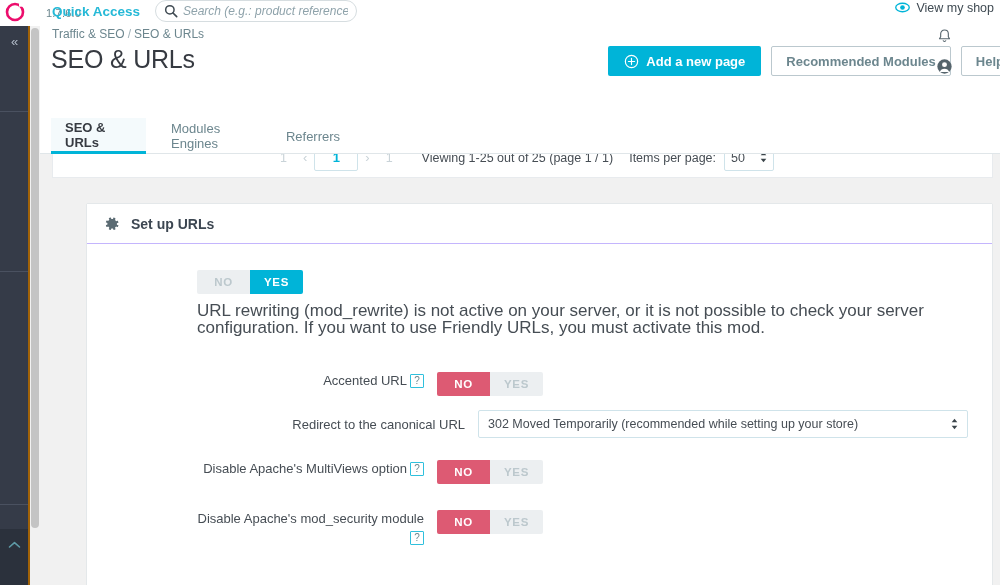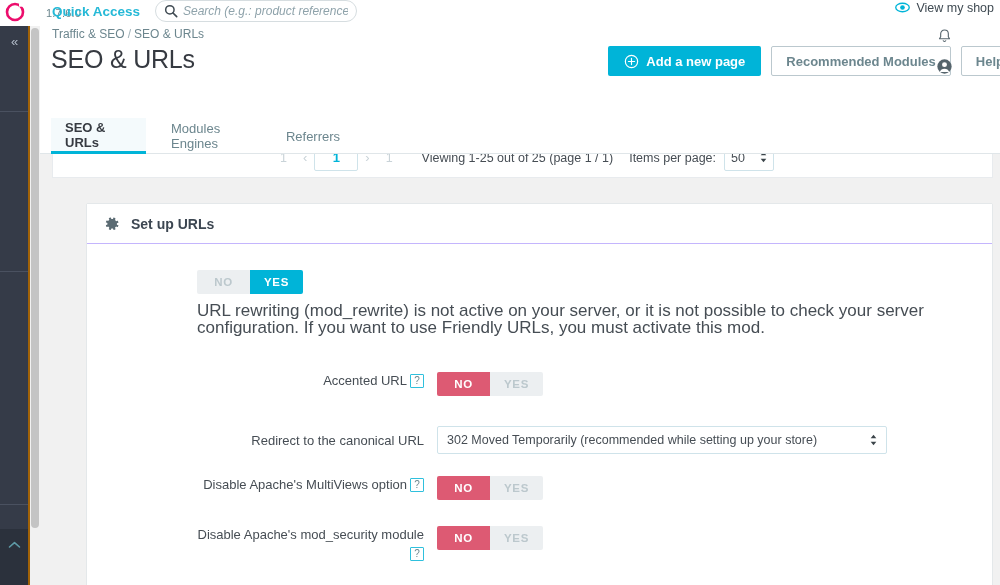--- a/index.html
+++ b/index.html
@@ -211,21 +211,21 @@
   }
   .sw-seg.on-yes { background: #00b4d8; color: #fff; }
   .sw-seg.on-no  { background: #dd5a73; color: #fff; }
 
   .alert-note {
     font-size: 17px; color: #464d54; line-height: 17px;
     max-width: 752px; margin-top: 8px;
   }
 
   .select-ctrl {
-    width: 450px; height: 28px; border: 1px solid #cfe3ea; border-radius: 2px;
+    width: 490px; height: 28px; border: 1px solid #cfe3ea; border-radius: 2px;
     background: #fff; font-size: 12.5px; color: #464d54;
     display: flex; align-items: center; justify-content: space-between;
     padding: 0 9px; cursor: pointer;
   }
 </style>
 </head>
 <body>
 
 <div id="root">
 
@@ -392,21 +392,21 @@
               <span>Accented URL</span><span class="help-badge">?</span>
             </div>
             <div class="form-ctrl">
               <div class="switch">
                 <span class="sw-seg on-no">NO</span>
                 <span class="sw-seg">YES</span>
               </div>
             </div>
           </div>
 
-          <div class="form-row" style="margin-top:30px;">
+          <div class="form-row" style="margin-top:14px;padding-left:41px;">
             <div class="form-label" style="padding-top:6px;">
               <span>Redirect to the canonical URL</span>
             </div>
             <div class="form-ctrl">
               <div class="select-ctrl">
                 <span>302 Moved Temporarily (recommended while setting up your store)</span>
                 <span class="updown">
                   <svg width="7" height="12" viewBox="0 0 7 12">
                     <path d="M3.5 0.8 L6.3 4.3 L0.7 4.3 Z" fill="#3a4349"></path>
                     <path d="M3.5 11.2 L6.3 7.7 L0.7 7.7 Z" fill="#3a4349"></path>

